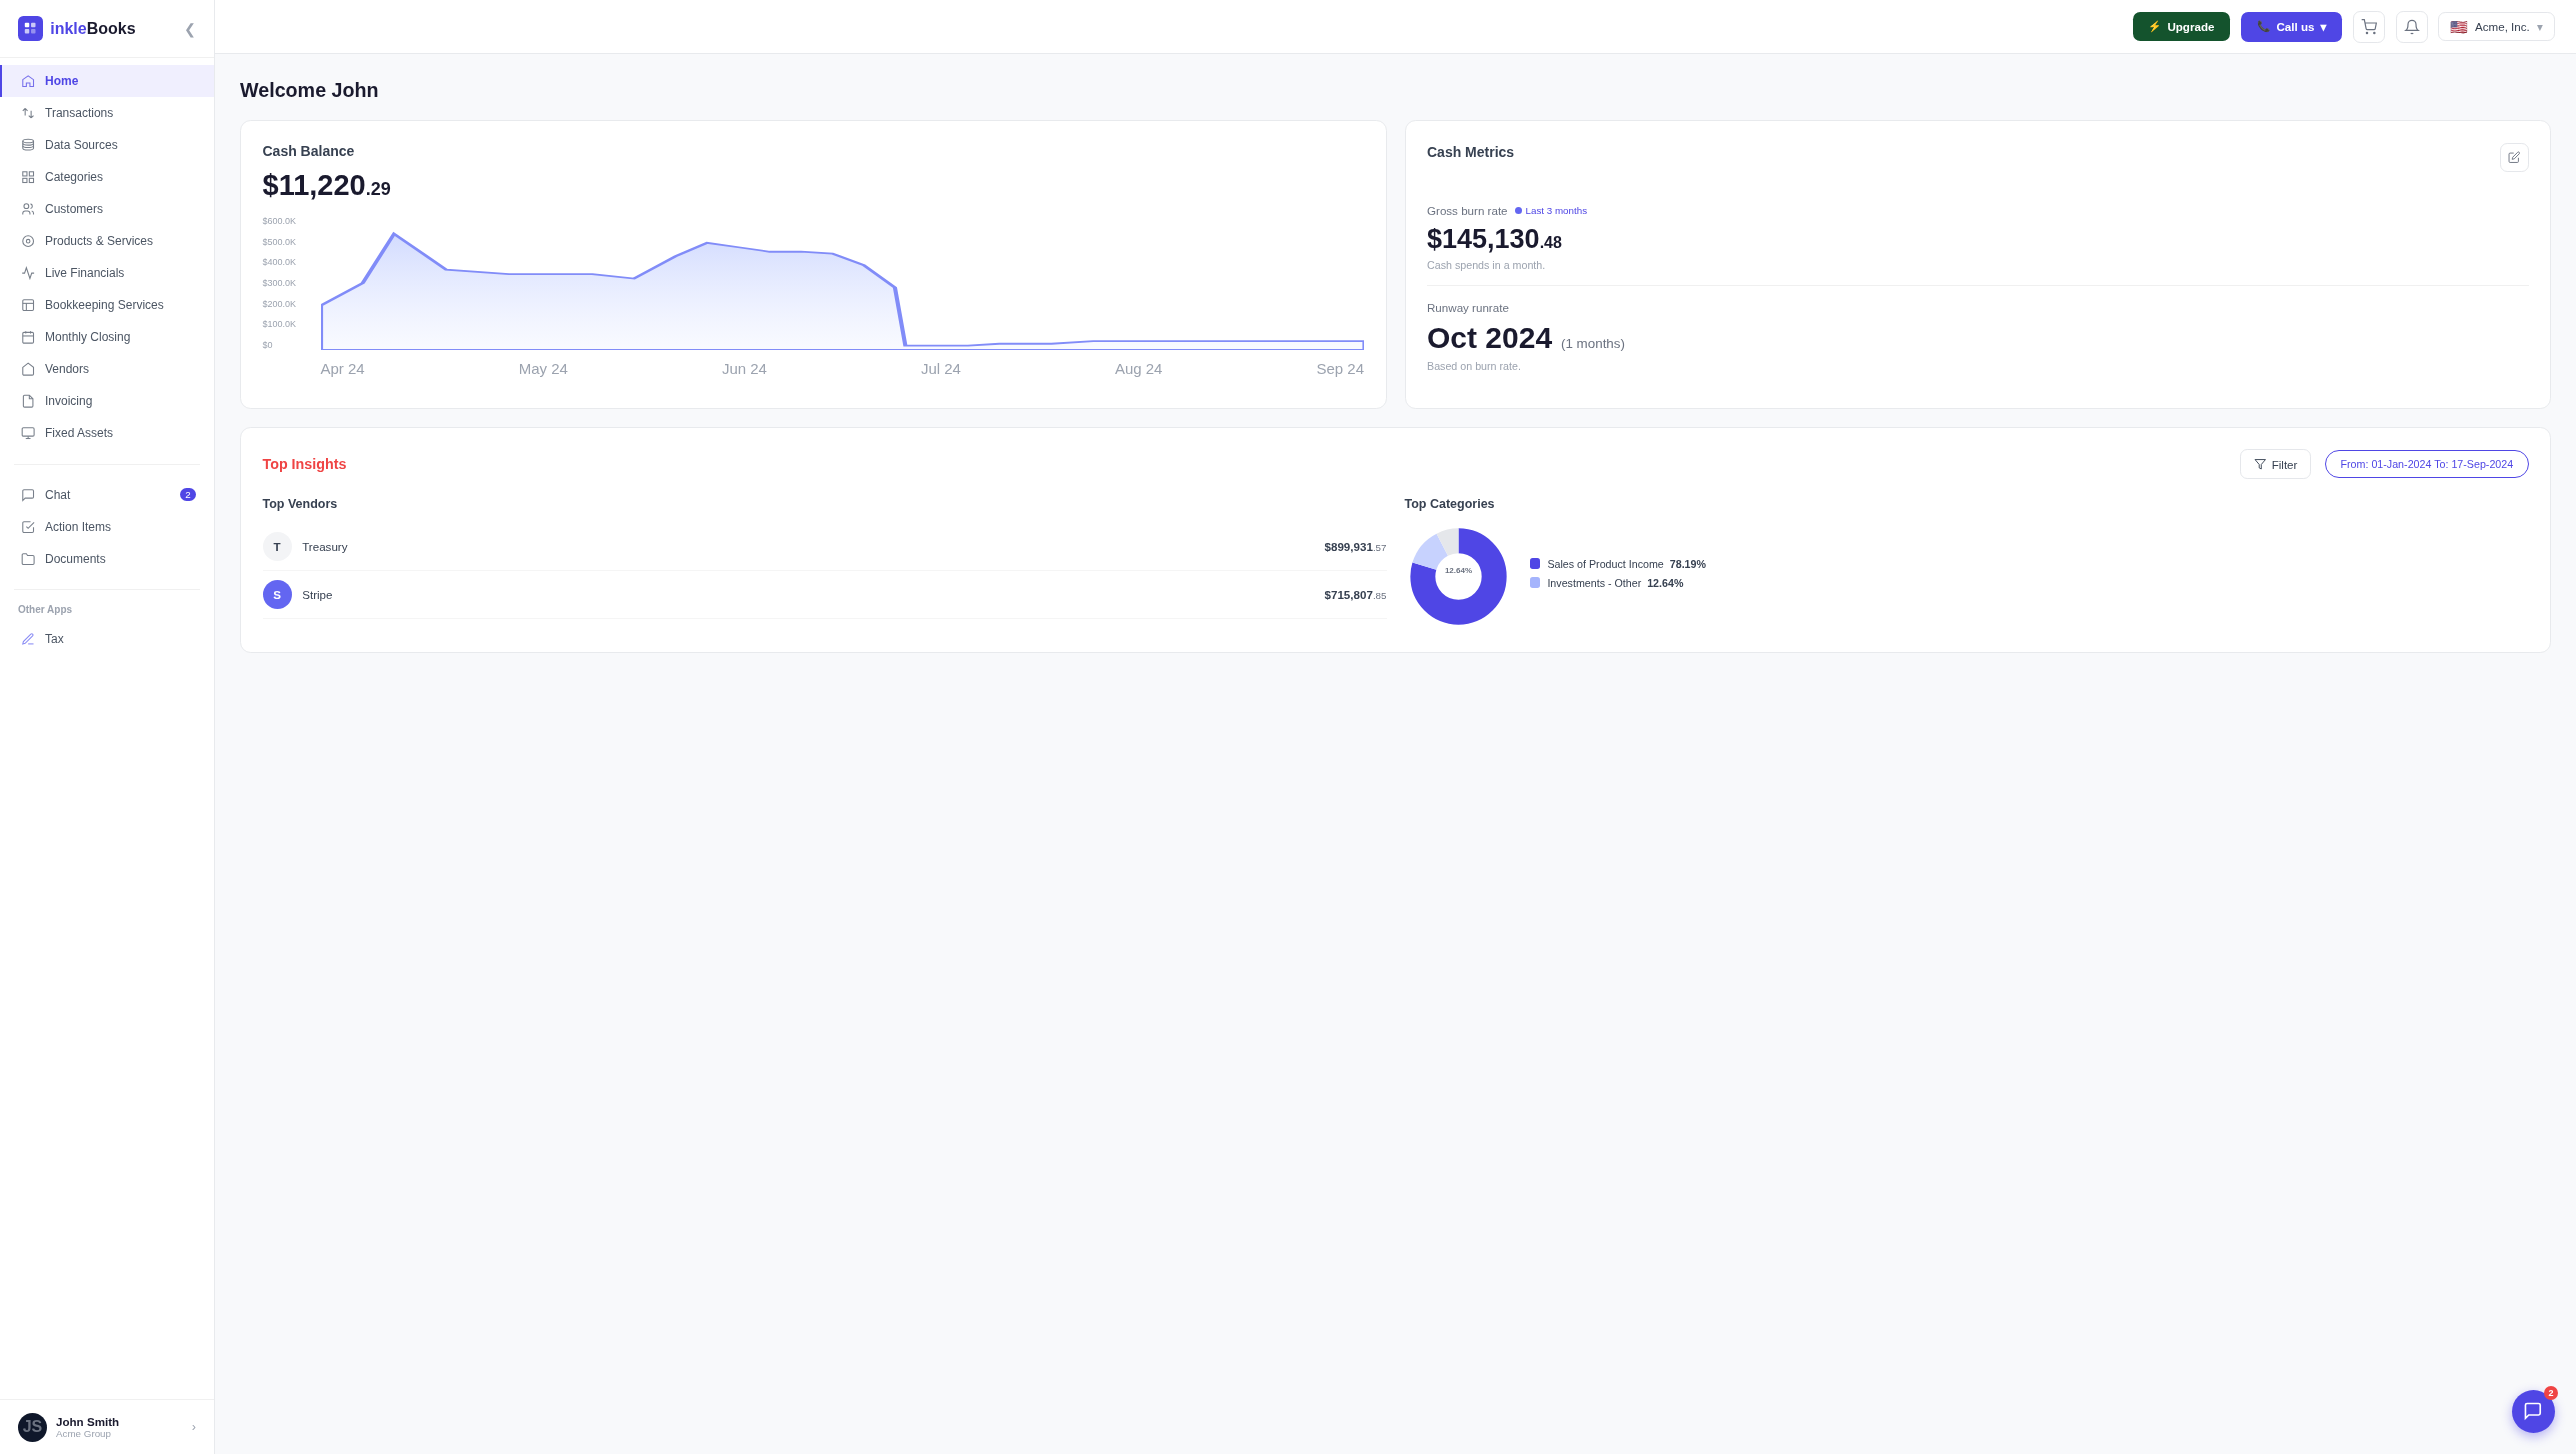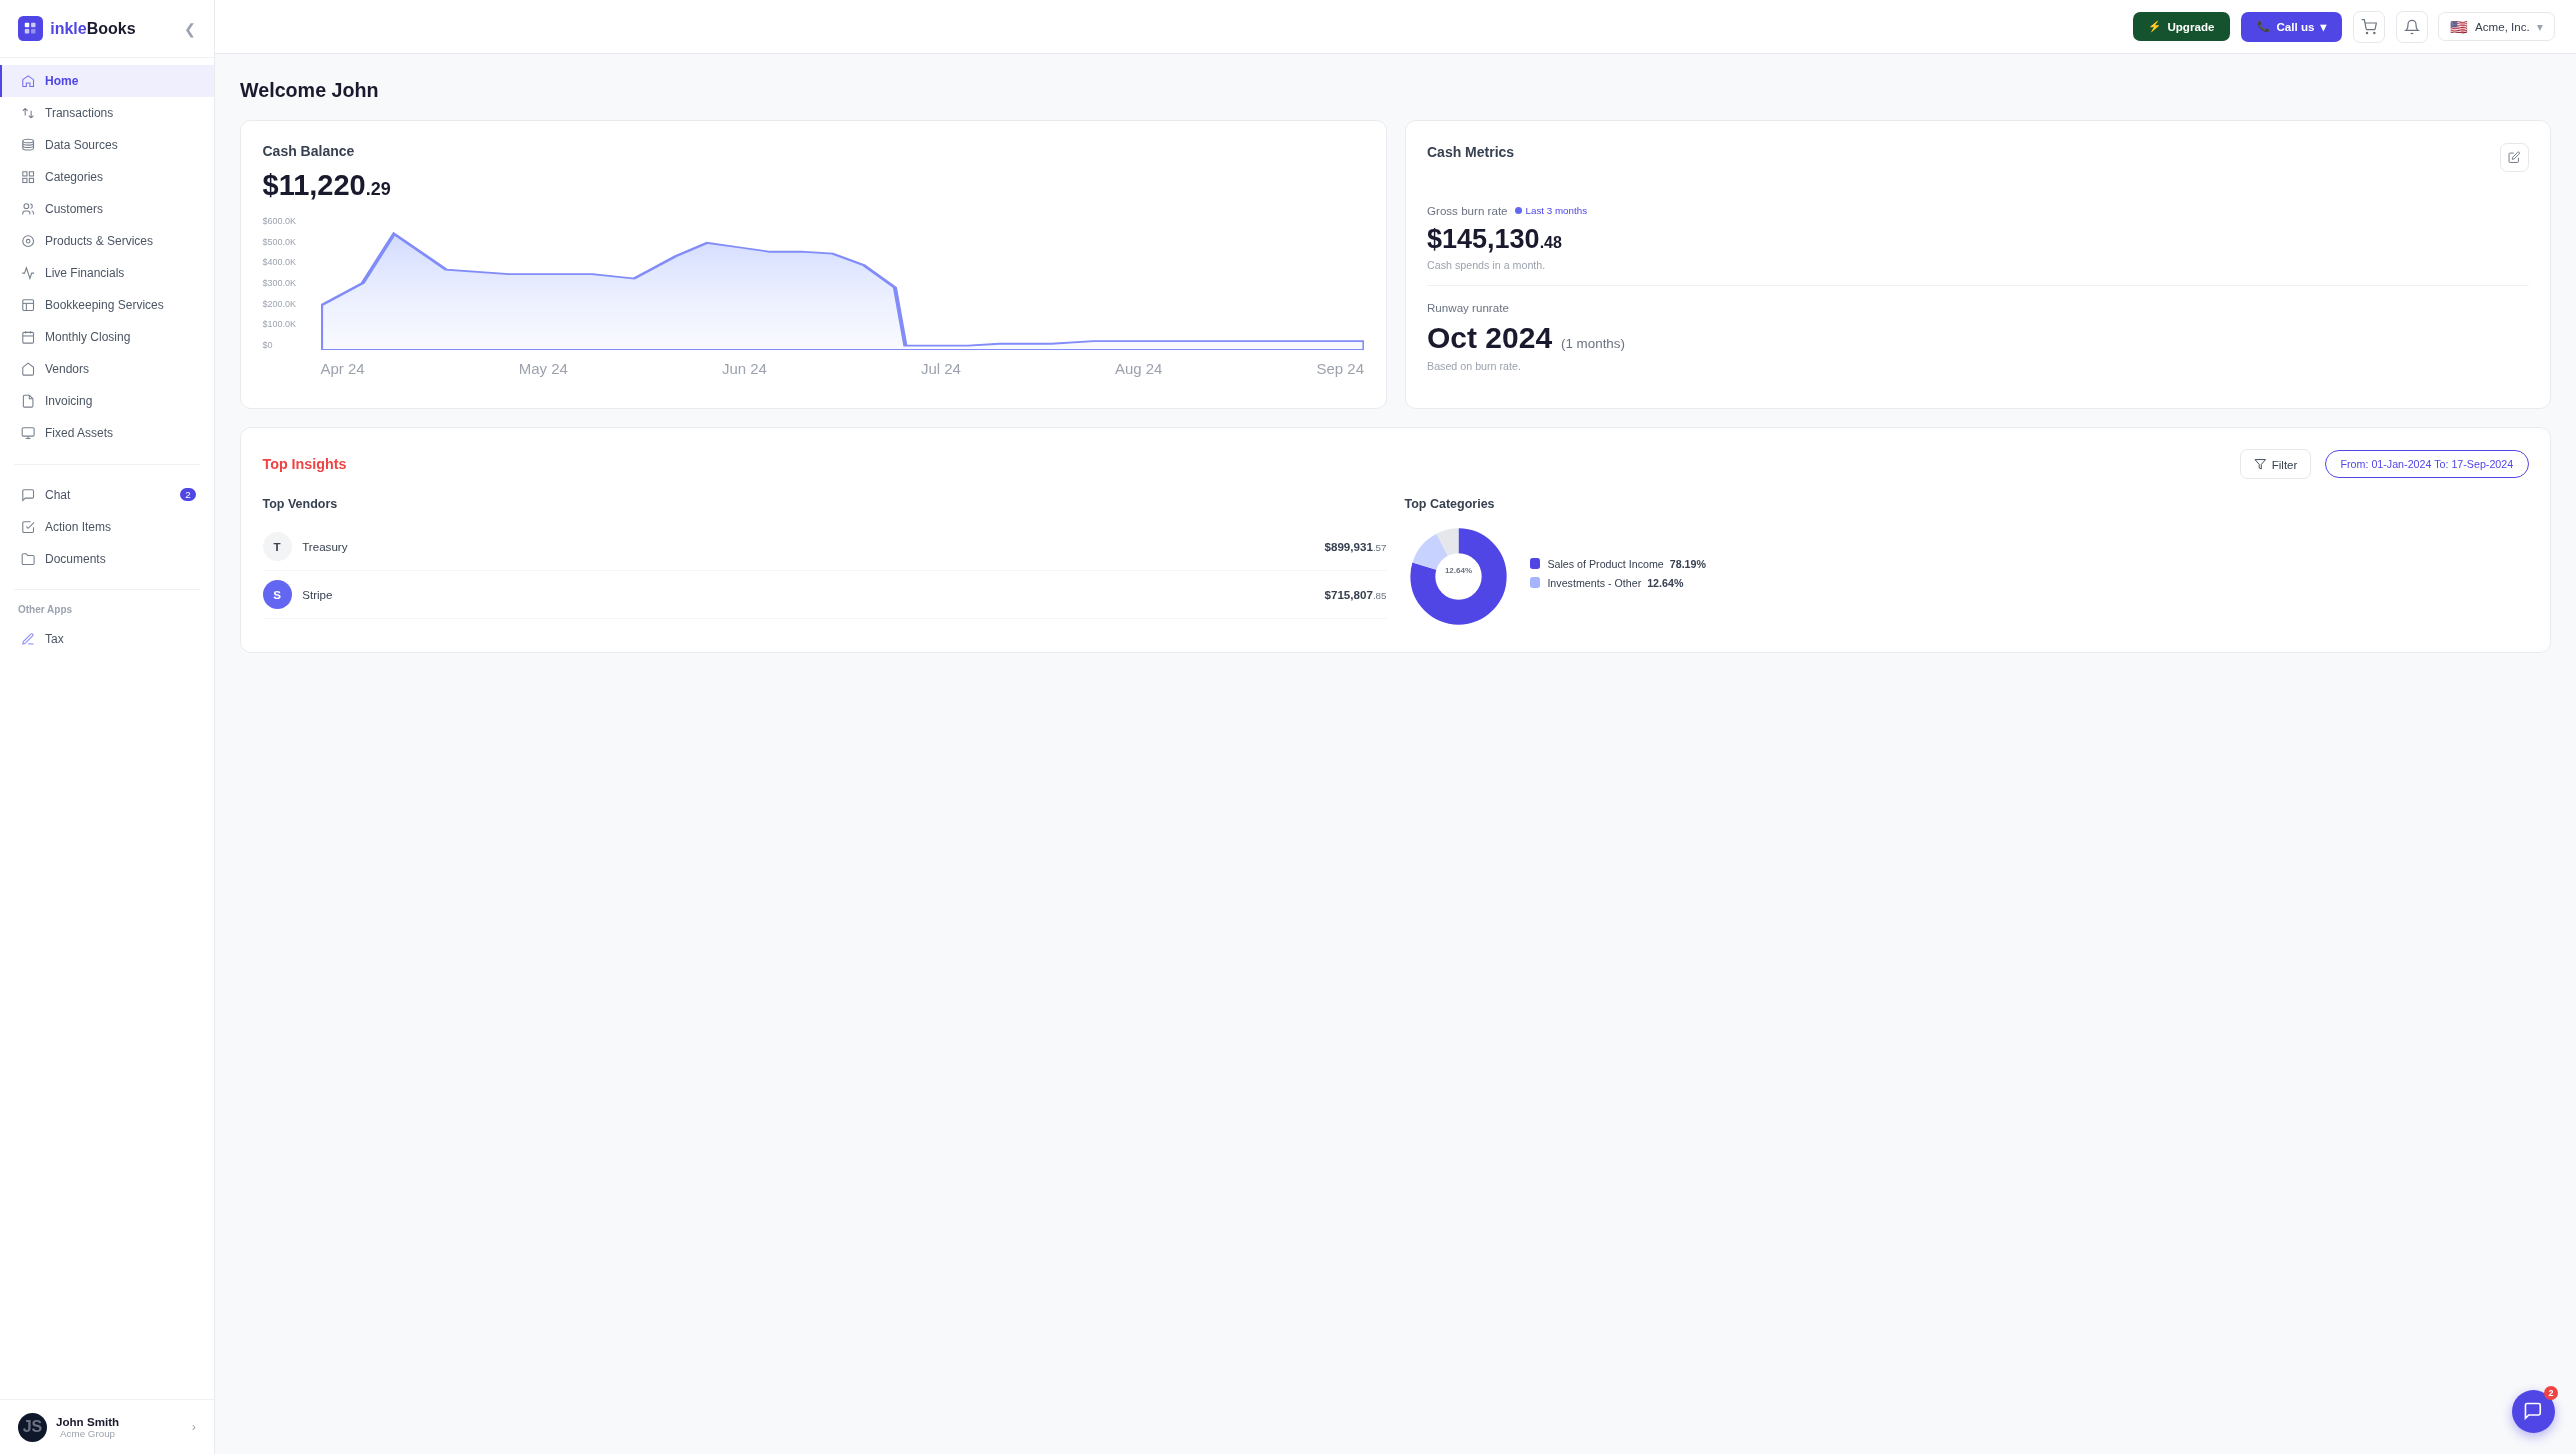--- a/index.html
+++ b/index.html
@@ -15,21 +15,21 @@
     .nav-section { padding: 7.2px 0; }
     .nav-item { display: flex; align-items: center; gap: 9px; padding: 8px 18px; cursor: pointer; color: #4b5563; font-size: 12px; transition: background 0.15s; border-left: 2.7px solid transparent; }
     .nav-item.active { background: #f0effe; color: #4f46e5; border-left: 2.7px solid #4f46e5; font-weight: 600; }
     .nav-icon { width: 16px; height: 16px; display: flex; align-items: center; justify-content: center; font-size: 13.4px; opacity: 0.75; }
     .nav-badge { background: #4f46e5; color: white; border-radius: 9px; font-size: 9.8px; padding: 0.9px 5.4px; margin-left: auto; }
     .nav-divider { height: 0.9px; background: #f0f0f0; margin: 7.2px 14.3px; }
     .other-apps-label { padding: 7.2px 18px; font-size: 10px; color: #9ca3af; font-weight: 600; text-transform: none; }
     .sidebar-bottom { margin-top: auto; border-top: 0.9px solid #f0f0f0; padding: 12.5px 18px; display: flex; align-items: center; gap: 9px; cursor: pointer; }
     .avatar-sm { width: 29px; height: 29px; border-radius: 50%; background: #0f172a; display: flex; align-items: center; justify-content: center; font-size: 16px; color: #6b7280; font-weight: 600; }
     .user-name { font-size: 11.6px; font-weight: 600; color: #1a1a2e; }
-    .user-company { font-size: 9.8px; color: #9ca3af; text-align: center; }
+    .user-company { font-size: 9.8px; color: #9ca3af; }
     .chevron-right { margin-left: auto; color: #9ca3af; font-size: 12.5px; }
 
     
     .main { flex: 1; display: flex; flex-direction: column; overflow: hidden; }
     .topbar { background: #fff; border-bottom: 0.9px solid #e8eaed; padding: 10.7px 21.5px; display: flex; align-items: center; justify-content: flex-end; gap: 10.7px; }
     .btn-upgrade { background: #14532d; color: white; border: none; border-radius: 7.2px; padding: 8px 16px; font-size: 11.6px; font-weight: 600; cursor: pointer; display: flex; align-items: center; gap: 5.4px; }
     .btn-upgrade::before { content: '⚡'; font-size: 10.7px; }
     .btn-call { background: #4f46e5; color: white; border: none; border-radius: 7.2px; padding: 8px 16px; font-size: 11.6px; font-weight: 600; cursor: pointer; display: flex; align-items: center; gap: 6px; }
     .btn-call::before { content: '📞'; font-size: 10.7px; }
     .topbar-icon { width: 32px; height: 32px; border-radius: 7.2px; border: 0.9px solid #e5e7eb; display: flex; align-items: center; justify-content: center; cursor: pointer; color: #6b7280; font-size: 14.3px; }

